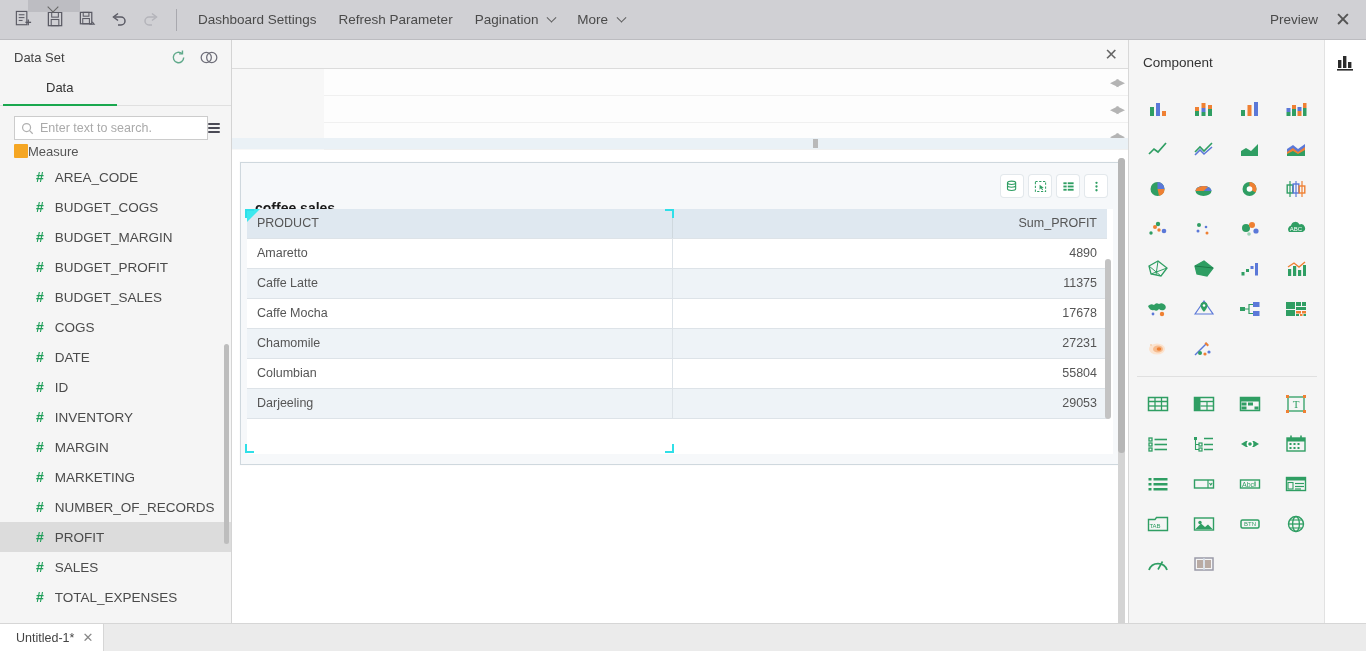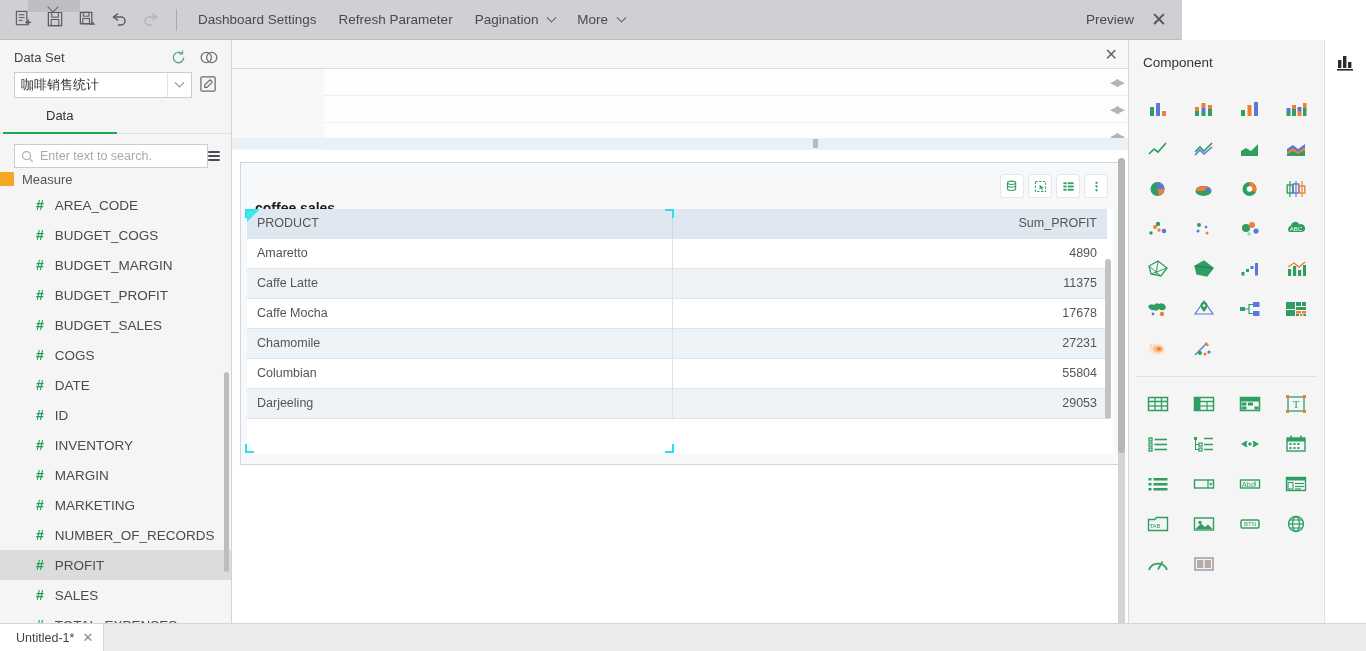--- a/index.html
+++ b/index.html
@@ -8,21 +8,21 @@
     font-family: "Liberation Sans", sans-serif;
     font-size: 13px;
     color: #444;
     overflow: hidden;
     background: #fff;
   }
   #app { position: relative; width: 1366px; height: 651px; }
 
   
   .toolbar {
-    position: absolute; top: 0; left: 0; width: 1182px; height: 40px;
+    position: absolute; top: 0; left: 0; width: 1366px; height: 40px;
     background: #d0d0d4;
     display: flex; align-items: center;
     border-bottom: 1px solid #bcbcc0;
   }
   .tb-tabstub {
     position: absolute; top: 0; left: 28px; width: 52px; height: 12px;
     background: #bdbdc2;
   }
   .tb-tabstub:after {
     content: ""; position: absolute; left: 21px; top: 3px;
@@ -104,21 +104,21 @@
   .filter-ico { width: 16px; cursor: pointer; display: flex; justify-content: center; }
   .filter-ico i {
     display: block; width: 12px; height: 2.5px; background: #4a4a55; margin: 1.6px 0;
     border-radius: 1px;
   }
 
   .field-scroll {
     flex: 1; overflow: hidden; position: relative; margin-top: -4px;
   }
   .grp-row {
-    display: flex; align-items: center; gap: 8px; padding: 0 0 0 0;
+    display: flex; align-items: center; padding: 0 0 0 14px;
     height: 22px; margin-top: -4px; color: #555; font-size: 13px;
   }
   .grp-sq { width: 14px; height: 14px; background: #f5a623; border-radius: 1px; }
   .fld {
     display: flex; align-items: center; height: 30px; padding-left: 36px;
     gap: 11px; cursor: pointer; font-size: 13.5px; color: #4b4b4b;
   }
   .fld.sel { background: #dcdcdc; }
   .hash { color: #1f9e5a; font-weight: bold; font-size: 14px; }
 
@@ -342,34 +342,20 @@
         </div>
         <div class="ds-ico">
           <svg width="20" height="15" viewBox="0 0 22 15">
             <circle cx="8" cy="7.5" r="5.6" fill="none" stroke="#6f6f7a" stroke-width="1.4"></circle>
             <circle cx="14" cy="7.5" r="5.6" fill="none" stroke="#6f6f7a" stroke-width="1.4"></circle>
           </svg>
         </div>
       </div>
     </div>
 
-    <div class="ds-row">
-      <div class="ds-select">
-        <div class="ds-select-val">咖啡销售统计</div>
-        <div class="ds-select-arrow">
-          <span style="display:block;width:7px;height:7px;border-right:1.3px solid #888;border-bottom:1.3px solid #888;transform:rotate(45deg) translate(-2px,-2px)"></span>
-        </div>
-      </div>
-      <div class="ds-edit">
-        <svg width="19" height="19" viewBox="0 0 20 20">
-          <rect x="2" y="2" width="15" height="15" rx="1.5" fill="none" stroke="#6a6a74" stroke-width="1.3"></rect>
-          <path d="M6 13 L6 10.6 L11.6 5 L14 7.4 L8.4 13 Z" fill="none" stroke="#6a6a74" stroke-width="1.2"></path>
-        </svg>
-      </div>
-    </div>
 
     <div class="tabs-row">
       <div class="tab-data">Data</div>
       <div class="tab-underline" id="tabUnderline" style="background: rgb(26, 168, 79);"></div>
     </div>
 
     <div class="search-row">
       <div class="search-box">
         <svg width="13" height="13" viewBox="0 0 14 14">
           <circle cx="6" cy="6" r="4.3" fill="none" stroke="#b0b0b0" stroke-width="1.3"></circle>

